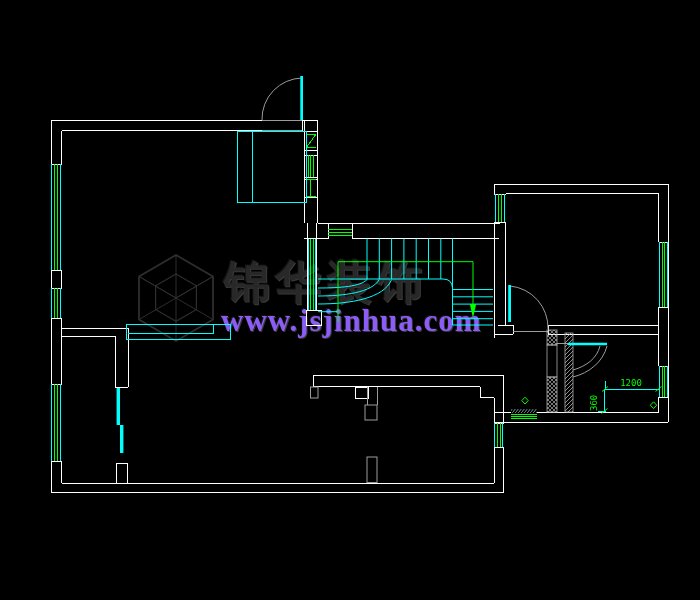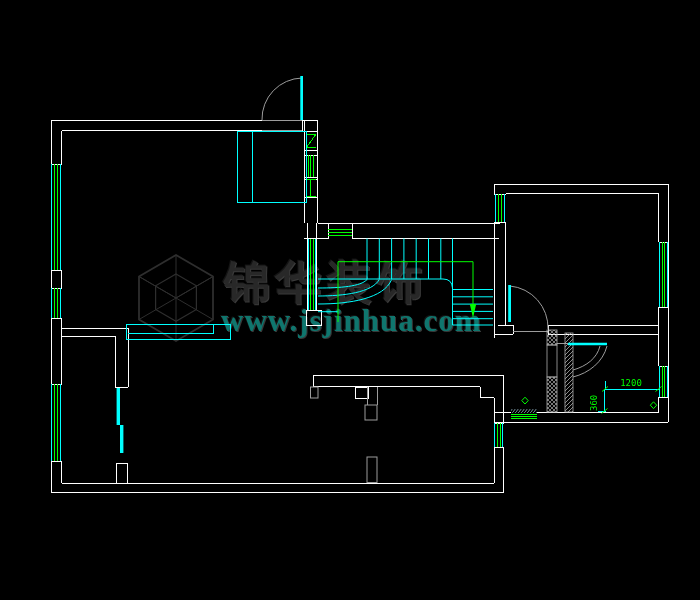--- a/index.html
+++ b/index.html
@@ -3,21 +3,21 @@
 <meta charset="utf-8">
 <style>
   html,body{margin:0;padding:0;background:#000;}
   .canvas{position:relative;width:700px;height:600px;background:#000;overflow:hidden;
           font-family:"DejaVu Sans",sans-serif;}
   .wm-brand{position:absolute;left:224px;top:252px;width:230px;font-size:46px;font-weight:bold;
             letter-spacing:5px;color:#282828;white-space:nowrap;
             text-shadow:1px 1px 0 #3a3a3a,-1px -1px 0 #141414;
             font-family:"DejaVu Sans",sans-serif;}
   .wm-site{position:absolute;left:221px;top:303px;font-size:31px;font-weight:bold;
-           letter-spacing:1px;color:#0f766e;white-space:nowrap;
+           letter-spacing:1px;color:#8b5cf6;white-space:nowrap;
            text-shadow:1px 1px 0 #383838,-1px -1px 0 #141414;
            font-family:"Liberation Serif",serif;text-align:center;}
   .plan{position:absolute;left:0;top:0;}
   .wm-logo{position:absolute;left:0;top:0;}
   text.dim{font-family:"DejaVu Sans Mono",monospace;font-size:9px;fill:#00ff00;}
 </style>
 </head>
 <body>
 
 <div class="canvas">

